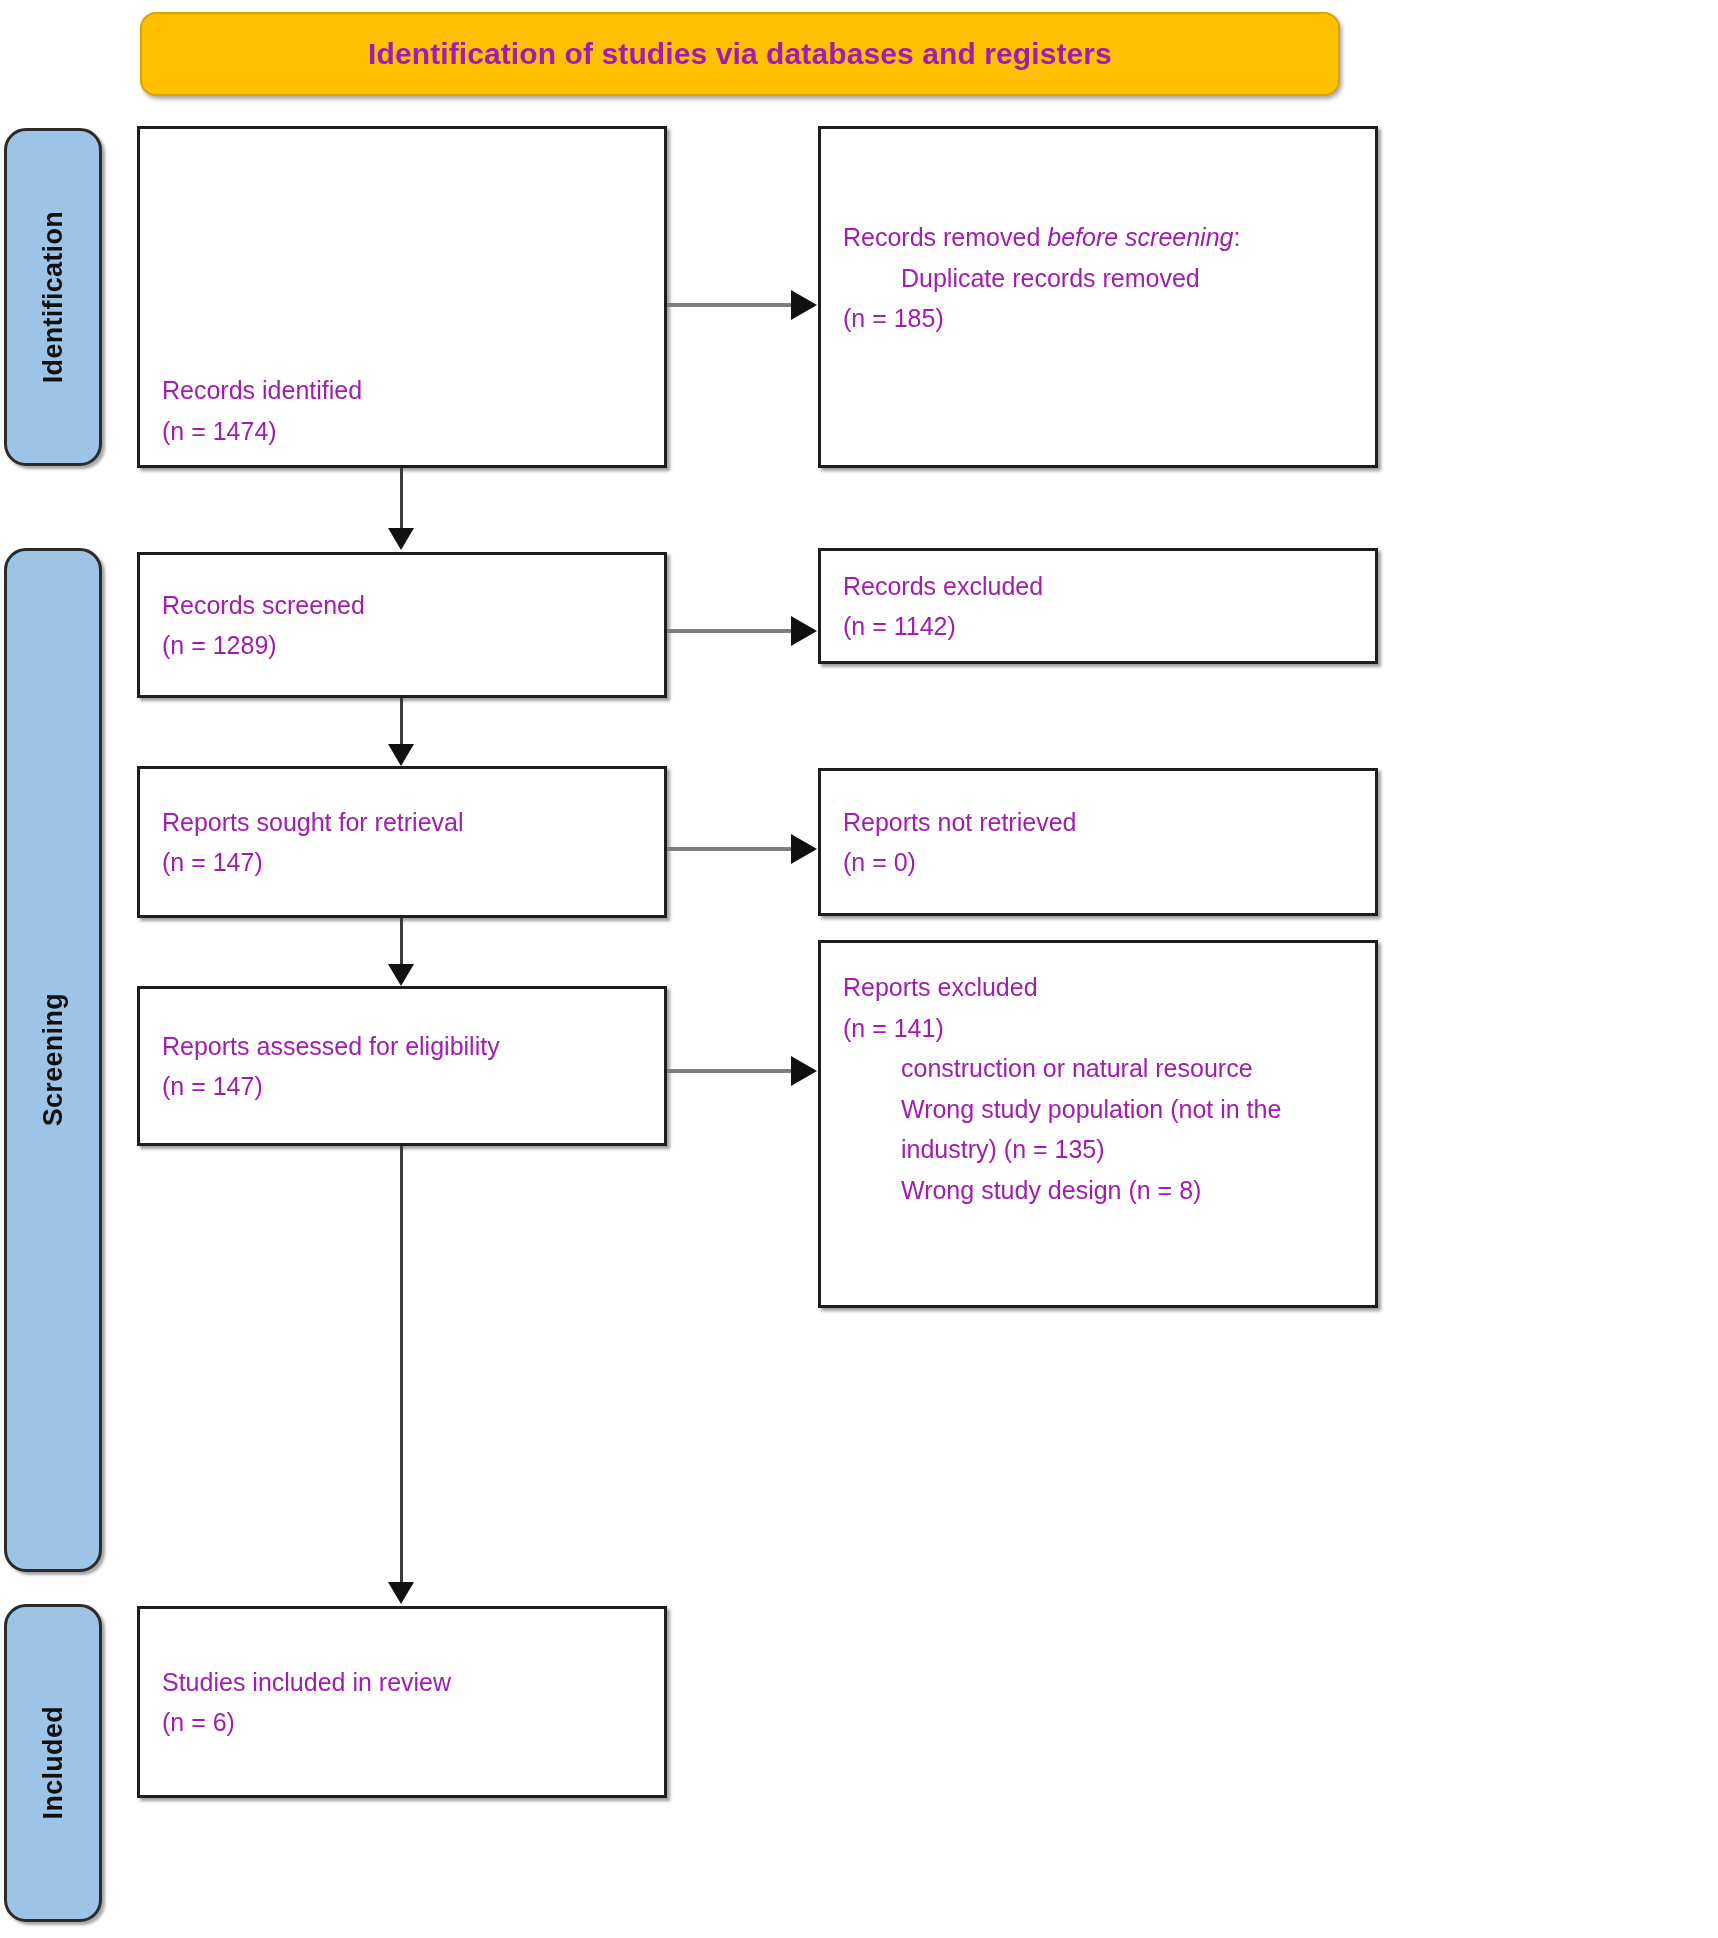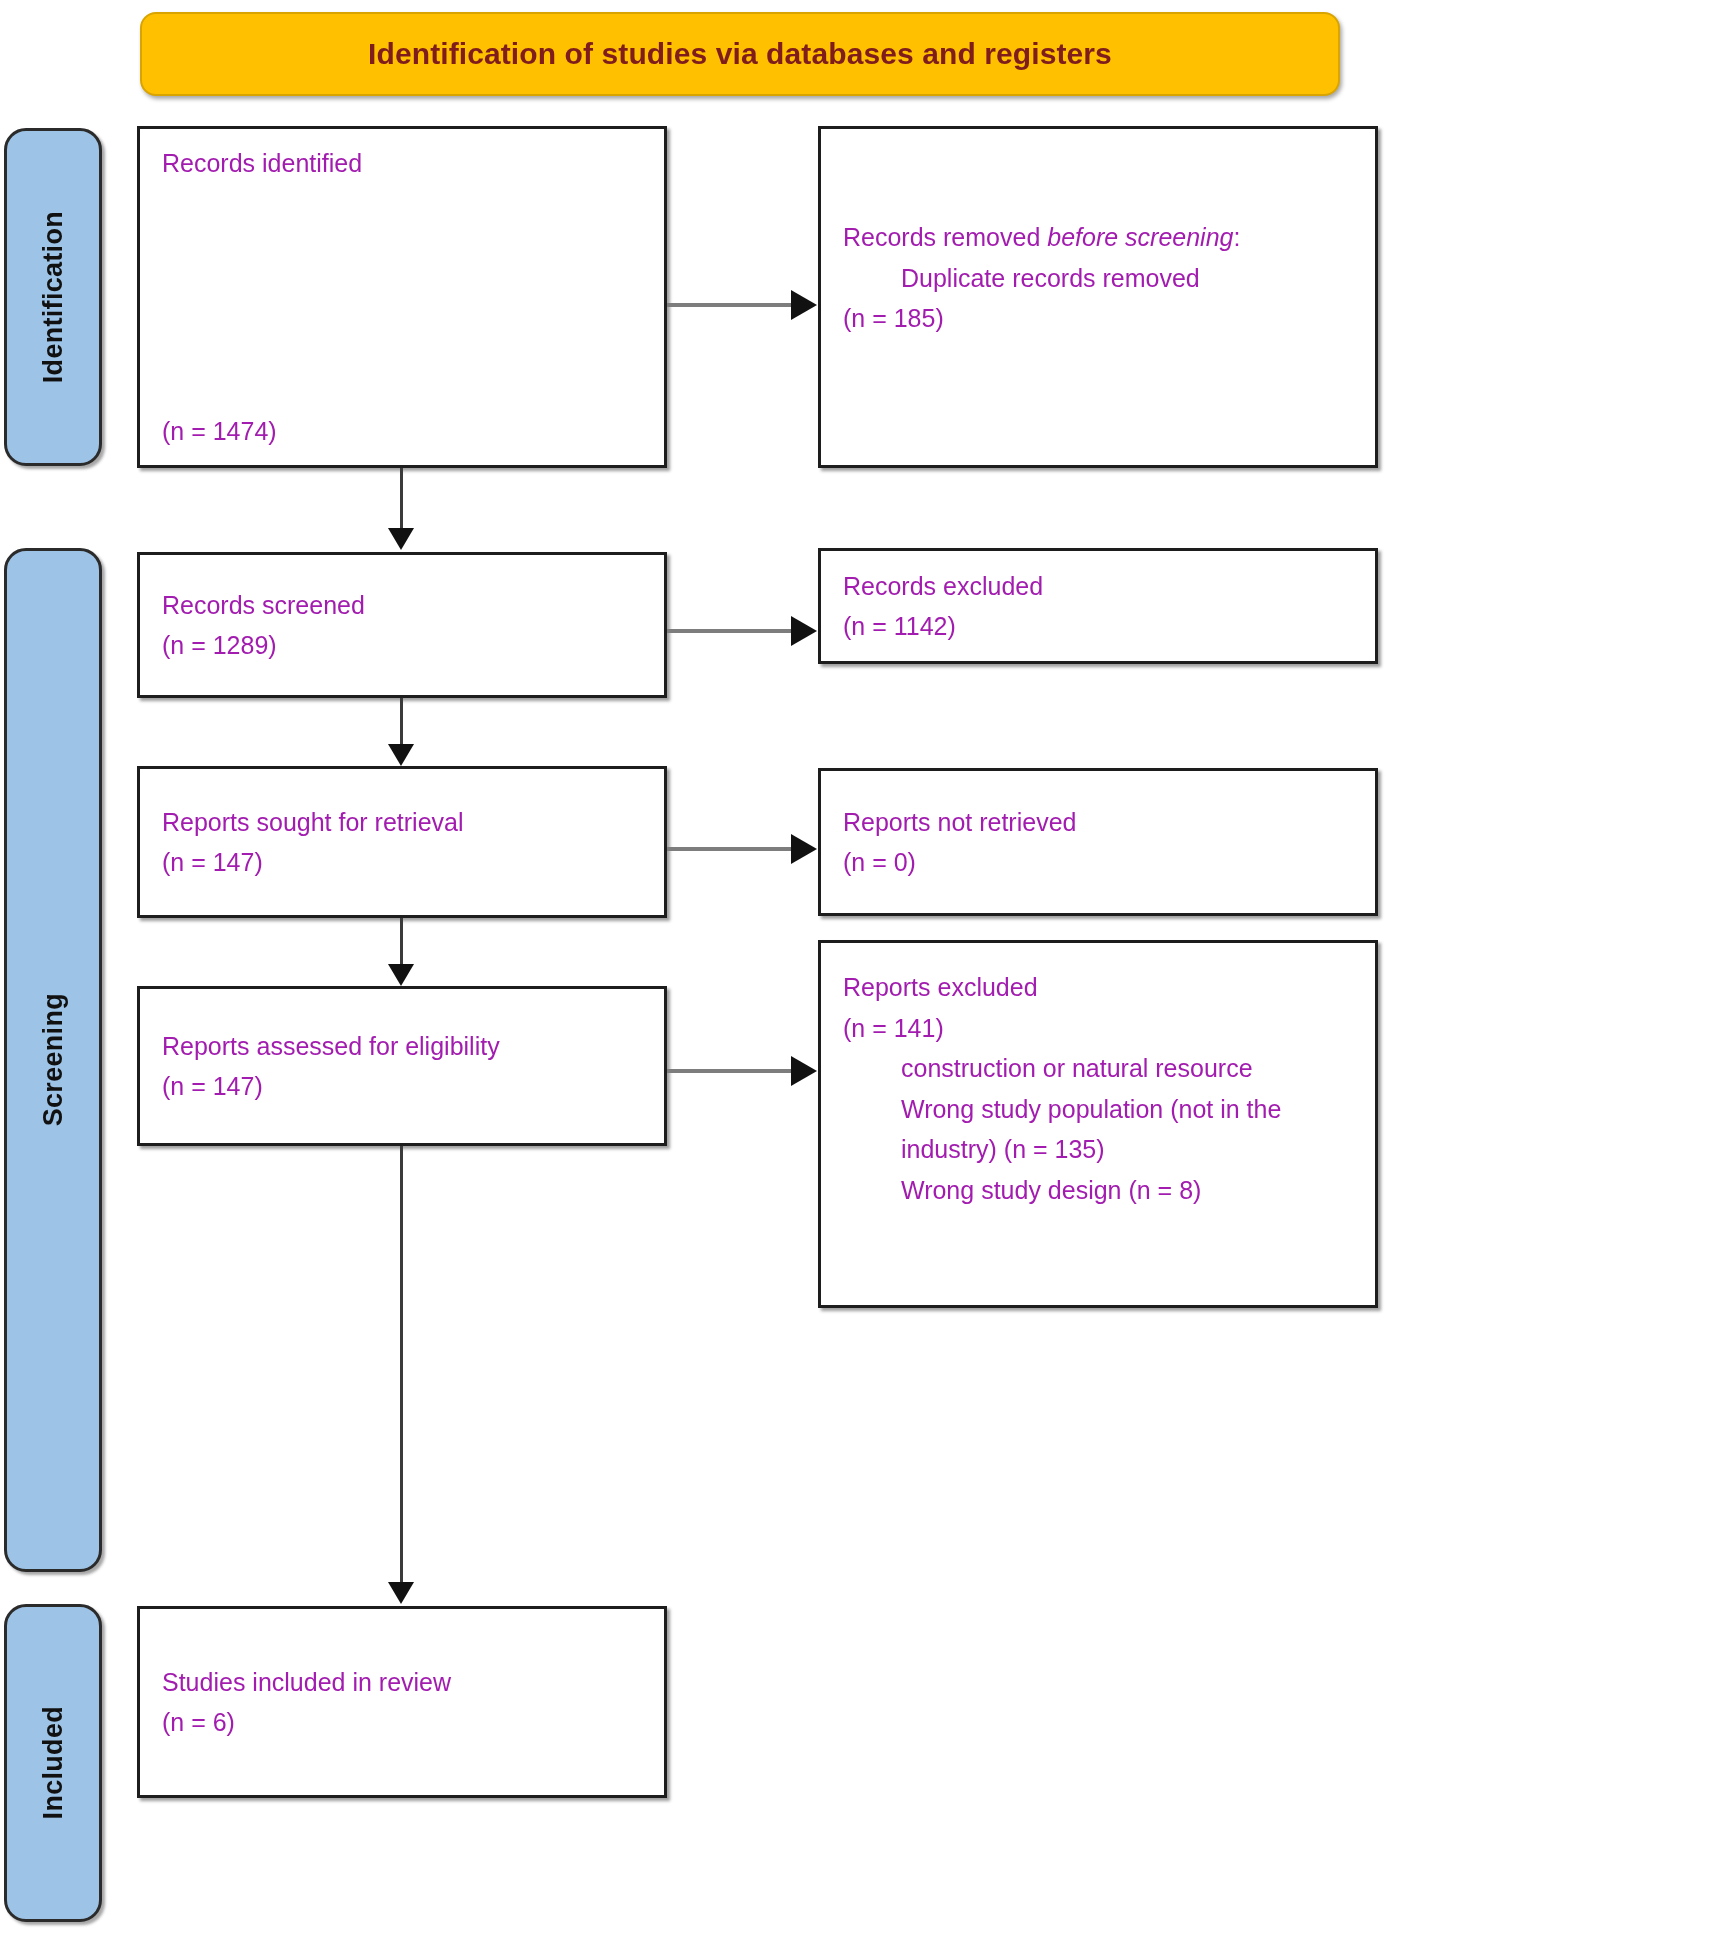--- a/index.html
+++ b/index.html
@@ -24,21 +24,21 @@
     background:#FFC000;
     border:2px solid #d9a400;
     border-radius:16px;
     box-shadow:2px 3px 4px rgba(0,0,0,.35);
     display:flex; align-items:center; justify-content:center;
     box-sizing:border-box;
   }
   .banner-text{
     font-size:30px;
     font-weight:bold;
-    color:#7f1d1d;
+    color:#a21caf;
     letter-spacing:.1px;
     text-align:right;
     white-space:nowrap;
   }
 
   
   .stageband{
     position:absolute;
     left:4px;
     width:98px;
@@ -96,21 +96,21 @@
   
   #box-removed        { left:818px; top:126px;  width:560px; height:342px; }
   #box-excluded-rec   { left:818px; top:548px;  width:560px; height:116px; }
   #box-notretrieved   { left:818px; top:768px;  width:560px; height:148px; }
   #box-excluded-rep   { left:818px; top:940px;  width:560px; height:368px; }
 
   
   #box-removed, #box-excluded-rep { justify-content:flex-start; }
   #box-removed  { padding-top:88px; }
   #box-excluded-rep { padding-top:24px; }
-  #box-identified { justify-content:space-between; }
+  #box-identified { justify-content:flex-end; }
 
   
   .vline{
     position:absolute;
     width:3px;
     background:#3b3b3b;
   }
   .vhead{
     position:absolute;
     width:0;height:0;

